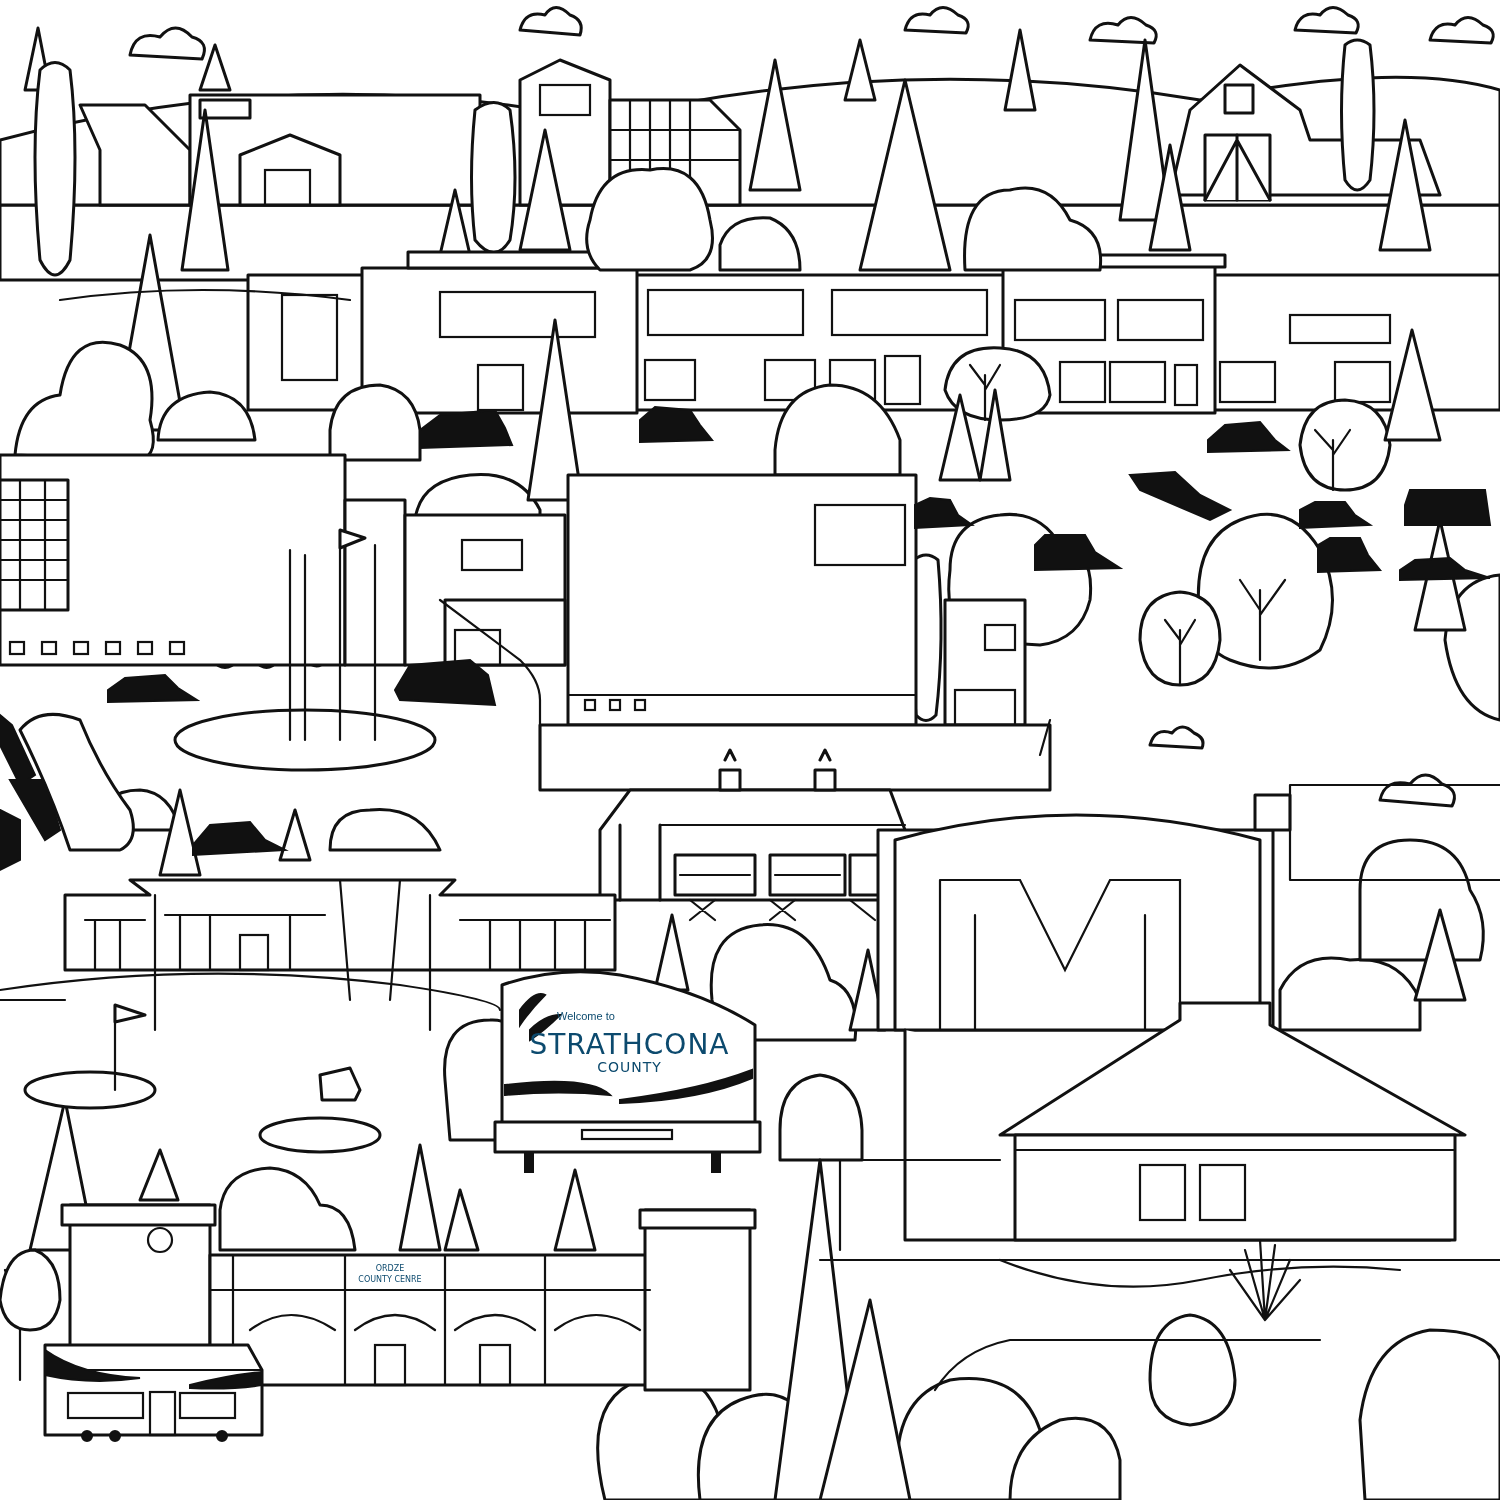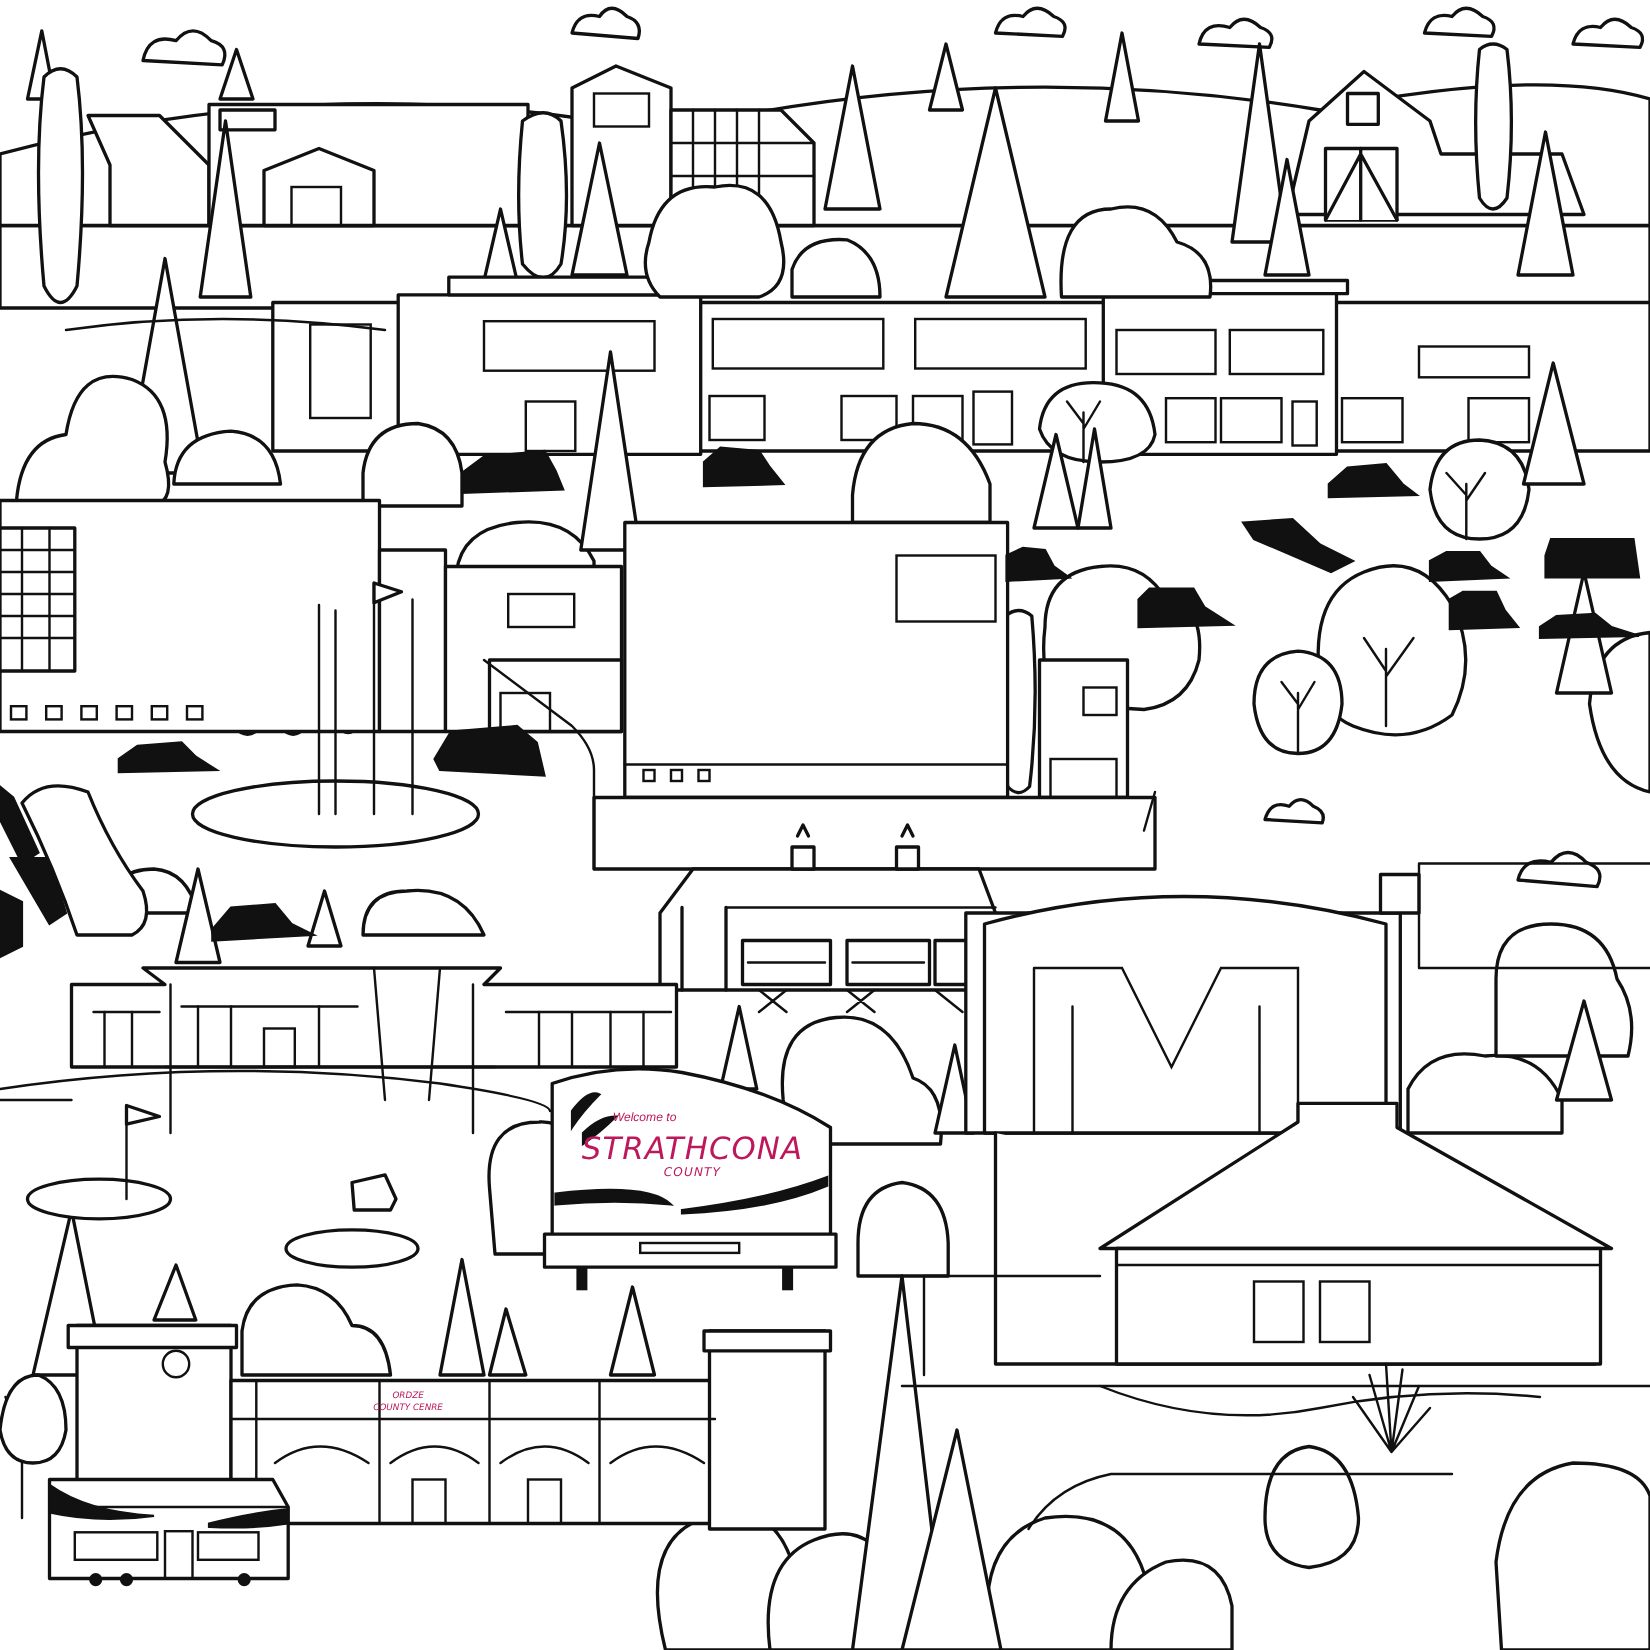--- a/index.html
+++ b/index.html
@@ -2,21 +2,21 @@
 <html><head>
 <meta charset="utf-8">
 <style>
   html,body{margin:0;padding:0;background:#fff;}
   body{width:1500px;height:1500px;overflow:hidden;font-family:"DejaVu Sans",sans-serif;}
   #scene{position:absolute;left:0;top:0;width:1500px;height:1500px;}
   svg{display:block;}
   .l{fill:#fff;stroke:#111;stroke-width:3;stroke-linejoin:round;stroke-linecap:round;}
   .t{fill:none;stroke:#111;stroke-width:2.2;stroke-linecap:round;}
   .k{fill:#111;stroke:#111;stroke-width:2;}
-  .lbl{position:absolute;color:#be185d;text-align:center;font-style:italic;}
+  .lbl{position:absolute;color:#0c4a6e;text-align:center;}
 </style>
 </head>
 <body>
 
 <div id="scene">
 <svg width="1500" height="1500" viewBox="0 0 1500 1500">
 
   <g>
     <path class="l" d="M520 30 q5-20 25-15 q10-15 25 0 q15 5 10 20 z"></path>
     <path class="l" d="M905 30 q5-20 25-15 q12-15 28 0 q15 5 8 18 z"></path>
@@ -323,20 +323,20 @@
     <path class="t" d="M1040 755 L1050 720 M1000 1260 Q1100 1300 1200 1280 Q1300 1260 1400 1270"></path>
     <path class="t" d="M820 1260 L1500 1260"></path>
     <path class="t" d="M935 1390 Q960 1350 1010 1340 L1320 1340"></path>
     <path class="t" d="M0 1000 L65 1000"></path>
   </g>
 </svg>
 
 <div class="lbl" style="left:502px;top:1010px;width:255px;">
   <div style="font-family:'Liberation Sans',sans-serif;font-size:11px;margin-left:55px;text-align:left;">Welcome to</div>
   <div style="font-family:'DejaVu Sans',sans-serif;font-size:28px;letter-spacing:1px;margin-top:6px;">STRATHCONA</div>
-  <div style="font-family:'DejaVu Sans',sans-serif;font-size:11px;letter-spacing:1px;margin-top:-2px;">COUNTY</div>
+  <div style="font-family:'DejaVu Sans',sans-serif;font-size:14px;letter-spacing:1px;margin-top:-2px;">COUNTY</div>
 </div>
 
-<div class="lbl" style="left:311px;top:1263px;width:120px;font-family:'DejaVu Sans',sans-serif;font-size:8px;line-height:11px;">
+<div class="lbl" style="left:330px;top:1263px;width:120px;font-family:'DejaVu Sans',sans-serif;font-size:8px;line-height:11px;">
   <div>ORDZE</div>
   <div>COUNTY CENRE</div>
 </div>
 </div>
 
 </body></html>

